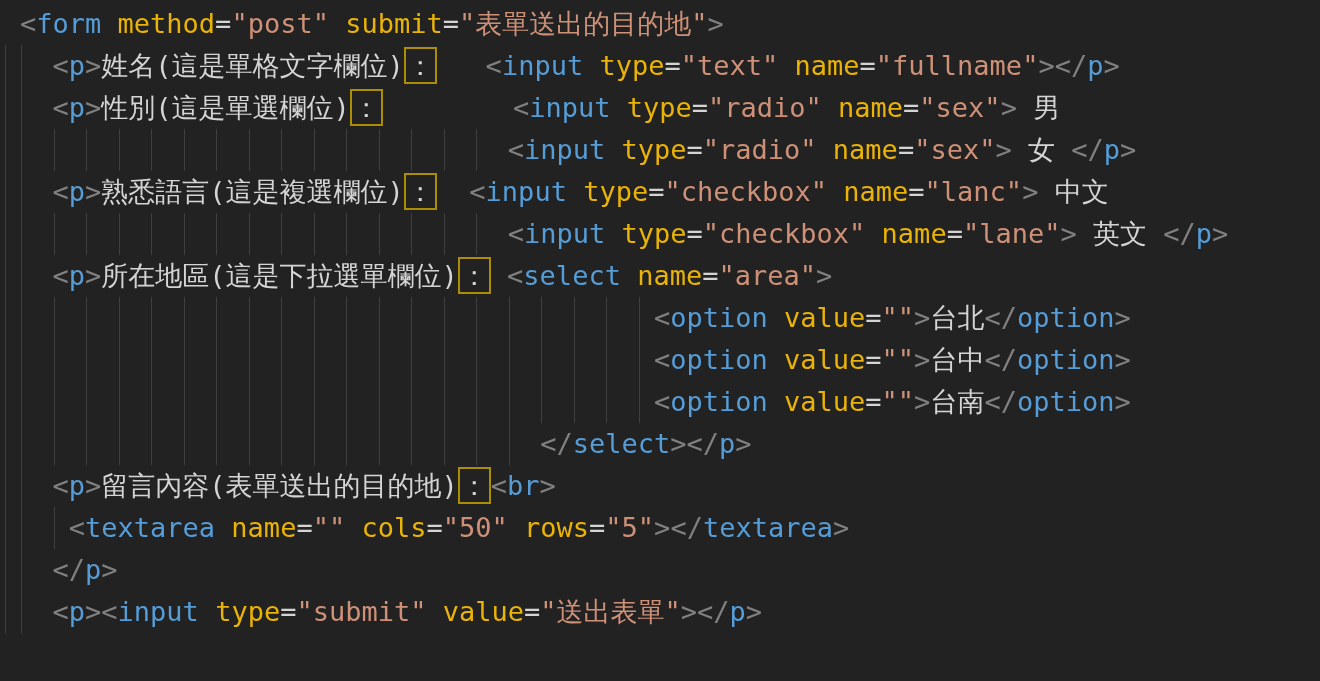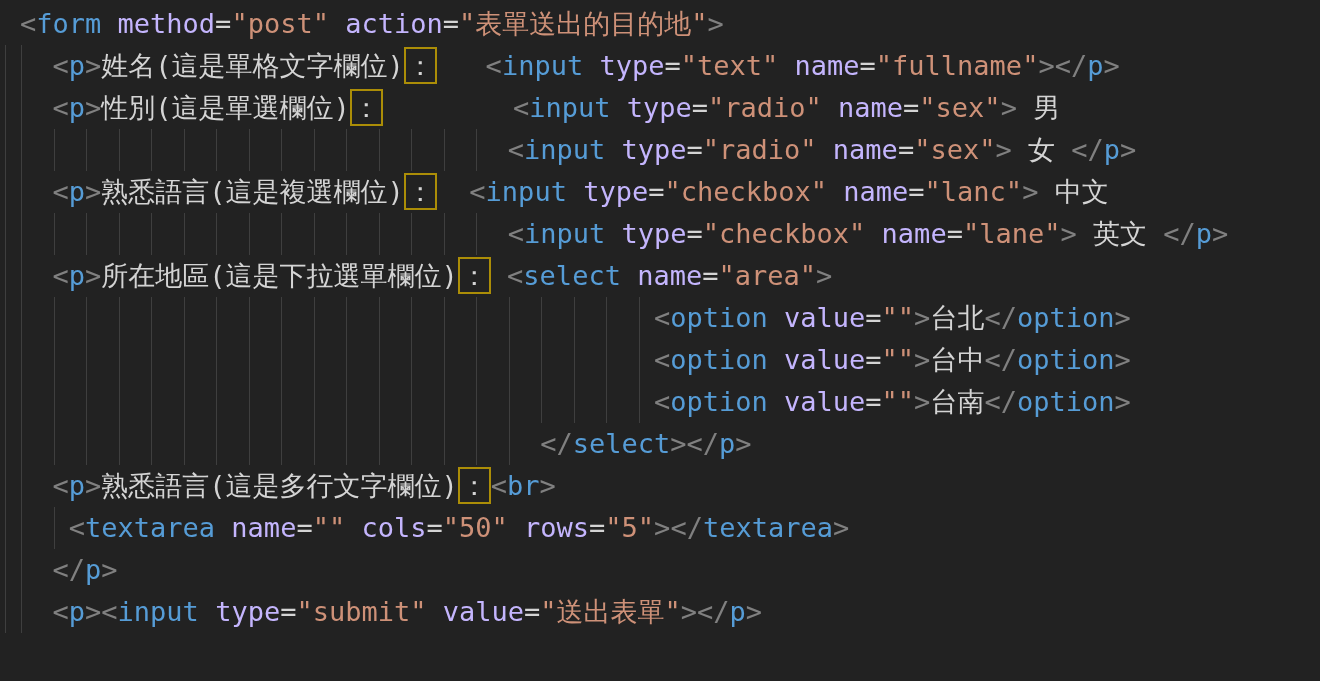--- a/index.html
+++ b/index.html
@@ -30,45 +30,45 @@
   }
   .edge-line{
     position:absolute;
     left:5px;top:45px;
     width:1px;height:588px;
     background:#3f3f3f;
   }
   
   .tk-p{color:#808080;}           
   .tk-t{color:#569cd6;text-align:right;}           
-  .tk-a{color:#c4b5fd;}           
+  .tk-a{color:#eab308;}           
   .tk-s{color:#ce9178;}           
   .tk-w{color:#d4d4d4;}           
   .tk-c{
     color:#d4d4d4;
     outline:2px solid #ab8d07;    
     outline-offset:1px;
     margin:0 3px;
   }
 </style>
 </head>
 <body>
 
 <div class="editor">
   <div class="edge-line"></div>
   <div id="lines-root">
-      <div class="line"><span class="tk-p">&lt;</span><span class="tk-t">form</span><span class="tk-w"> </span><span class="tk-a">method</span><span class="tk-w">=</span><span class="tk-s">"post"</span><span class="tk-w"> </span><span class="tk-a">action</span><span class="tk-w">=</span><span class="tk-s">"表單送出的目的地"</span><span class="tk-p">&gt;</span></div>
+      <div class="line"><span class="tk-p">&lt;</span><span class="tk-t">form</span><span class="tk-w"> </span><span class="tk-a">method</span><span class="tk-w">=</span><span class="tk-s">"post"</span><span class="tk-w"> </span><span class="tk-a">submit</span><span class="tk-w">=</span><span class="tk-s">"表單送出的目的地"</span><span class="tk-p">&gt;</span></div>
       <div class="line"><div class="guide" style="left: 21px;"></div>  <span class="tk-p">&lt;</span><span class="tk-t">p</span><span class="tk-p">&gt;</span><span class="tk-w">姓名(這是單格文字欄位)</span><span class="tk-c">：</span><span class="tk-w">   </span><span class="tk-p">&lt;</span><span class="tk-t">input</span><span class="tk-w"> </span><span class="tk-a">type</span><span class="tk-w">=</span><span class="tk-s">"text"</span><span class="tk-w"> </span><span class="tk-a">name</span><span class="tk-w">=</span><span class="tk-s">"fullname"</span><span class="tk-p">&gt;</span><span class="tk-p">&lt;/</span><span class="tk-t">p</span><span class="tk-p">&gt;</span></div>
       <div class="line"><div class="guide" style="left: 21px;"></div>  <span class="tk-p">&lt;</span><span class="tk-t">p</span><span class="tk-p">&gt;</span><span class="tk-w">性別(這是單選欄位)</span><span class="tk-c">：</span><span class="tk-w">        </span><span class="tk-p">&lt;</span><span class="tk-t">input</span><span class="tk-w"> </span><span class="tk-a">type</span><span class="tk-w">=</span><span class="tk-s">"radio"</span><span class="tk-w"> </span><span class="tk-a">name</span><span class="tk-w">=</span><span class="tk-s">"sex"</span><span class="tk-p">&gt;</span><span class="tk-w"> 男</span></div>
       <div class="line"><div class="guide" style="left: 21px;"></div><div class="guide" style="left: 53.5px;"></div><div class="guide" style="left: 86px;"></div><div class="guide" style="left: 118.5px;"></div><div class="guide" style="left: 151px;"></div><div class="guide" style="left: 183.5px;"></div><div class="guide" style="left: 216px;"></div><div class="guide" style="left: 248.5px;"></div><div class="guide" style="left: 281px;"></div><div class="guide" style="left: 313.5px;"></div><div class="guide" style="left: 346px;"></div><div class="guide" style="left: 378.5px;"></div><div class="guide" style="left: 411px;"></div><div class="guide" style="left: 443.5px;"></div><div class="guide" style="left: 476px;"></div>                              <span class="tk-p">&lt;</span><span class="tk-t">input</span><span class="tk-w"> </span><span class="tk-a">type</span><span class="tk-w">=</span><span class="tk-s">"radio"</span><span class="tk-w"> </span><span class="tk-a">name</span><span class="tk-w">=</span><span class="tk-s">"sex"</span><span class="tk-p">&gt;</span><span class="tk-w"> 女 </span><span class="tk-p">&lt;/</span><span class="tk-t">p</span><span class="tk-p">&gt;</span></div>
       <div class="line"><div class="guide" style="left: 21px;"></div>  <span class="tk-p">&lt;</span><span class="tk-t">p</span><span class="tk-p">&gt;</span><span class="tk-w">熟悉語言(這是複選欄位)</span><span class="tk-c">：</span><span class="tk-w">  </span><span class="tk-p">&lt;</span><span class="tk-t">input</span><span class="tk-w"> </span><span class="tk-a">type</span><span class="tk-w">=</span><span class="tk-s">"checkbox"</span><span class="tk-w"> </span><span class="tk-a">name</span><span class="tk-w">=</span><span class="tk-s">"lanc"</span><span class="tk-p">&gt;</span><span class="tk-w"> 中文</span></div>
       <div class="line"><div class="guide" style="left: 21px;"></div><div class="guide" style="left: 53.5px;"></div><div class="guide" style="left: 86px;"></div><div class="guide" style="left: 118.5px;"></div><div class="guide" style="left: 151px;"></div><div class="guide" style="left: 183.5px;"></div><div class="guide" style="left: 216px;"></div><div class="guide" style="left: 248.5px;"></div><div class="guide" style="left: 281px;"></div><div class="guide" style="left: 313.5px;"></div><div class="guide" style="left: 346px;"></div><div class="guide" style="left: 378.5px;"></div><div class="guide" style="left: 411px;"></div><div class="guide" style="left: 443.5px;"></div><div class="guide" style="left: 476px;"></div>                              <span class="tk-p">&lt;</span><span class="tk-t">input</span><span class="tk-w"> </span><span class="tk-a">type</span><span class="tk-w">=</span><span class="tk-s">"checkbox"</span><span class="tk-w"> </span><span class="tk-a">name</span><span class="tk-w">=</span><span class="tk-s">"lane"</span><span class="tk-p">&gt;</span><span class="tk-w"> 英文 </span><span class="tk-p">&lt;/</span><span class="tk-t">p</span><span class="tk-p">&gt;</span></div>
       <div class="line"><div class="guide" style="left: 21px;"></div>  <span class="tk-p">&lt;</span><span class="tk-t">p</span><span class="tk-p">&gt;</span><span class="tk-w">所在地區(這是下拉選單欄位)</span><span class="tk-c">：</span><span class="tk-w"> </span><span class="tk-p">&lt;</span><span class="tk-t">select</span><span class="tk-w"> </span><span class="tk-a">name</span><span class="tk-w">=</span><span class="tk-s">"area"</span><span class="tk-p">&gt;</span></div>
       <div class="line"><div class="guide" style="left: 21px;"></div><div class="guide" style="left: 53.5px;"></div><div class="guide" style="left: 86px;"></div><div class="guide" style="left: 118.5px;"></div><div class="guide" style="left: 151px;"></div><div class="guide" style="left: 183.5px;"></div><div class="guide" style="left: 216px;"></div><div class="guide" style="left: 248.5px;"></div><div class="guide" style="left: 281px;"></div><div class="guide" style="left: 313.5px;"></div><div class="guide" style="left: 346px;"></div><div class="guide" style="left: 378.5px;"></div><div class="guide" style="left: 411px;"></div><div class="guide" style="left: 443.5px;"></div><div class="guide" style="left: 476px;"></div><div class="guide" style="left: 508.5px;"></div><div class="guide" style="left: 541px;"></div><div class="guide" style="left: 573.5px;"></div><div class="guide" style="left: 606px;"></div><div class="guide" style="left: 638.5px;"></div>                                       <span class="tk-p">&lt;</span><span class="tk-t">option</span><span class="tk-w"> </span><span class="tk-a">value</span><span class="tk-w">=</span><span class="tk-s">""</span><span class="tk-p">&gt;</span><span class="tk-w">台北</span><span class="tk-p">&lt;/</span><span class="tk-t">option</span><span class="tk-p">&gt;</span></div>
       <div class="line"><div class="guide" style="left: 21px;"></div><div class="guide" style="left: 53.5px;"></div><div class="guide" style="left: 86px;"></div><div class="guide" style="left: 118.5px;"></div><div class="guide" style="left: 151px;"></div><div class="guide" style="left: 183.5px;"></div><div class="guide" style="left: 216px;"></div><div class="guide" style="left: 248.5px;"></div><div class="guide" style="left: 281px;"></div><div class="guide" style="left: 313.5px;"></div><div class="guide" style="left: 346px;"></div><div class="guide" style="left: 378.5px;"></div><div class="guide" style="left: 411px;"></div><div class="guide" style="left: 443.5px;"></div><div class="guide" style="left: 476px;"></div><div class="guide" style="left: 508.5px;"></div><div class="guide" style="left: 541px;"></div><div class="guide" style="left: 573.5px;"></div><div class="guide" style="left: 606px;"></div><div class="guide" style="left: 638.5px;"></div>                                       <span class="tk-p">&lt;</span><span class="tk-t">option</span><span class="tk-w"> </span><span class="tk-a">value</span><span class="tk-w">=</span><span class="tk-s">""</span><span class="tk-p">&gt;</span><span class="tk-w">台中</span><span class="tk-p">&lt;/</span><span class="tk-t">option</span><span class="tk-p">&gt;</span></div>
       <div class="line"><div class="guide" style="left: 21px;"></div><div class="guide" style="left: 53.5px;"></div><div class="guide" style="left: 86px;"></div><div class="guide" style="left: 118.5px;"></div><div class="guide" style="left: 151px;"></div><div class="guide" style="left: 183.5px;"></div><div class="guide" style="left: 216px;"></div><div class="guide" style="left: 248.5px;"></div><div class="guide" style="left: 281px;"></div><div class="guide" style="left: 313.5px;"></div><div class="guide" style="left: 346px;"></div><div class="guide" style="left: 378.5px;"></div><div class="guide" style="left: 411px;"></div><div class="guide" style="left: 443.5px;"></div><div class="guide" style="left: 476px;"></div><div class="guide" style="left: 508.5px;"></div><div class="guide" style="left: 541px;"></div><div class="guide" style="left: 573.5px;"></div><div class="guide" style="left: 606px;"></div><div class="guide" style="left: 638.5px;"></div>                                       <span class="tk-p">&lt;</span><span class="tk-t">option</span><span class="tk-w"> </span><span class="tk-a">value</span><span class="tk-w">=</span><span class="tk-s">""</span><span class="tk-p">&gt;</span><span class="tk-w">台南</span><span class="tk-p">&lt;/</span><span class="tk-t">option</span><span class="tk-p">&gt;</span></div>
       <div class="line"><div class="guide" style="left: 21px;"></div><div class="guide" style="left: 53.5px;"></div><div class="guide" style="left: 86px;"></div><div class="guide" style="left: 118.5px;"></div><div class="guide" style="left: 151px;"></div><div class="guide" style="left: 183.5px;"></div><div class="guide" style="left: 216px;"></div><div class="guide" style="left: 248.5px;"></div><div class="guide" style="left: 281px;"></div><div class="guide" style="left: 313.5px;"></div><div class="guide" style="left: 346px;"></div><div class="guide" style="left: 378.5px;"></div><div class="guide" style="left: 411px;"></div><div class="guide" style="left: 443.5px;"></div><div class="guide" style="left: 476px;"></div><div class="guide" style="left: 508.5px;"></div>                                <span class="tk-p">&lt;/</span><span class="tk-t">select</span><span class="tk-p">&gt;</span><span class="tk-p">&lt;/</span><span class="tk-t">p</span><span class="tk-p">&gt;</span></div>
-      <div class="line"><div class="guide" style="left: 21px;"></div>  <span class="tk-p">&lt;</span><span class="tk-t">p</span><span class="tk-p">&gt;</span><span class="tk-w">熟悉語言(這是多行文字欄位)</span><span class="tk-c">：</span><span class="tk-p">&lt;</span><span class="tk-t">br</span><span class="tk-p">&gt;</span></div>
+      <div class="line"><div class="guide" style="left: 21px;"></div>  <span class="tk-p">&lt;</span><span class="tk-t">p</span><span class="tk-p">&gt;</span><span class="tk-w">留言內容(表單送出的目的地)</span><span class="tk-c">：</span><span class="tk-p">&lt;</span><span class="tk-t">br</span><span class="tk-p">&gt;</span></div>
       <div class="line"><div class="guide" style="left: 21px;"></div><div class="guide" style="left: 53.5px;"></div>   <span class="tk-p">&lt;</span><span class="tk-t">textarea</span><span class="tk-w"> </span><span class="tk-a">name</span><span class="tk-w">=</span><span class="tk-s">""</span><span class="tk-w"> </span><span class="tk-a">cols</span><span class="tk-w">=</span><span class="tk-s">"50"</span><span class="tk-w"> </span><span class="tk-a">rows</span><span class="tk-w">=</span><span class="tk-s">"5"</span><span class="tk-p">&gt;</span><span class="tk-p">&lt;/</span><span class="tk-t">textarea</span><span class="tk-p">&gt;</span></div>
       <div class="line"><div class="guide" style="left: 21px;"></div>  <span class="tk-p">&lt;/</span><span class="tk-t">p</span><span class="tk-p">&gt;</span></div>
       <div class="line"><div class="guide" style="left: 21px;"></div>  <span class="tk-p">&lt;</span><span class="tk-t">p</span><span class="tk-p">&gt;</span><span class="tk-p">&lt;</span><span class="tk-t">input</span><span class="tk-w"> </span><span class="tk-a">type</span><span class="tk-w">=</span><span class="tk-s">"submit"</span><span class="tk-w"> </span><span class="tk-a">value</span><span class="tk-w">=</span><span class="tk-s">"送出表單"</span><span class="tk-p">&gt;</span><span class="tk-p">&lt;/</span><span class="tk-t">p</span><span class="tk-p">&gt;</span></div>
     </div>
 </div>
 
 </body></html>

